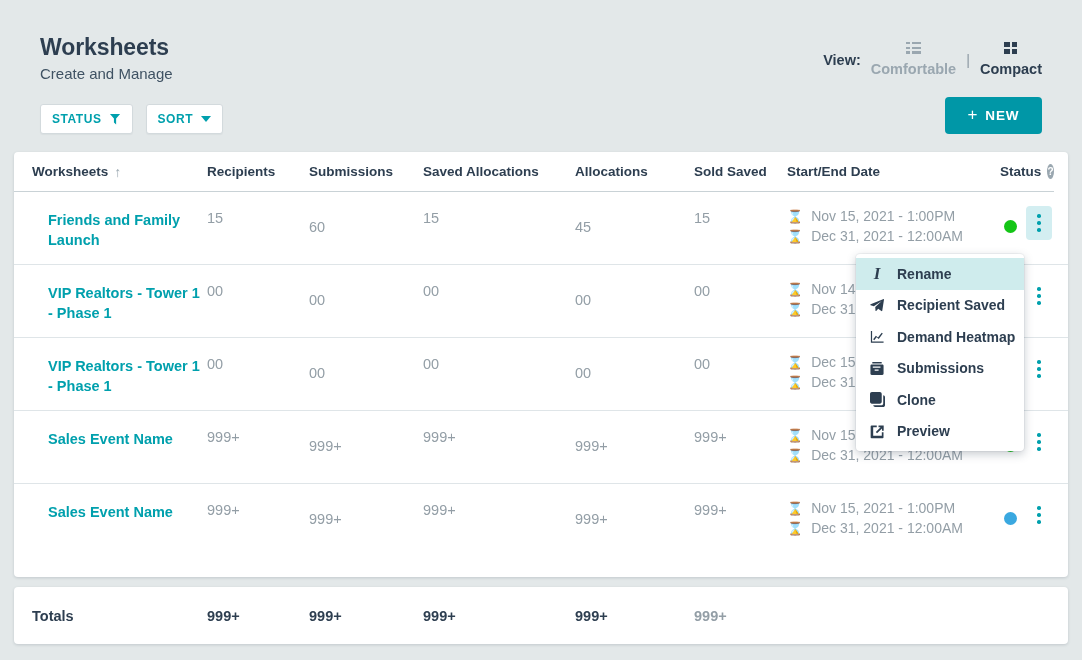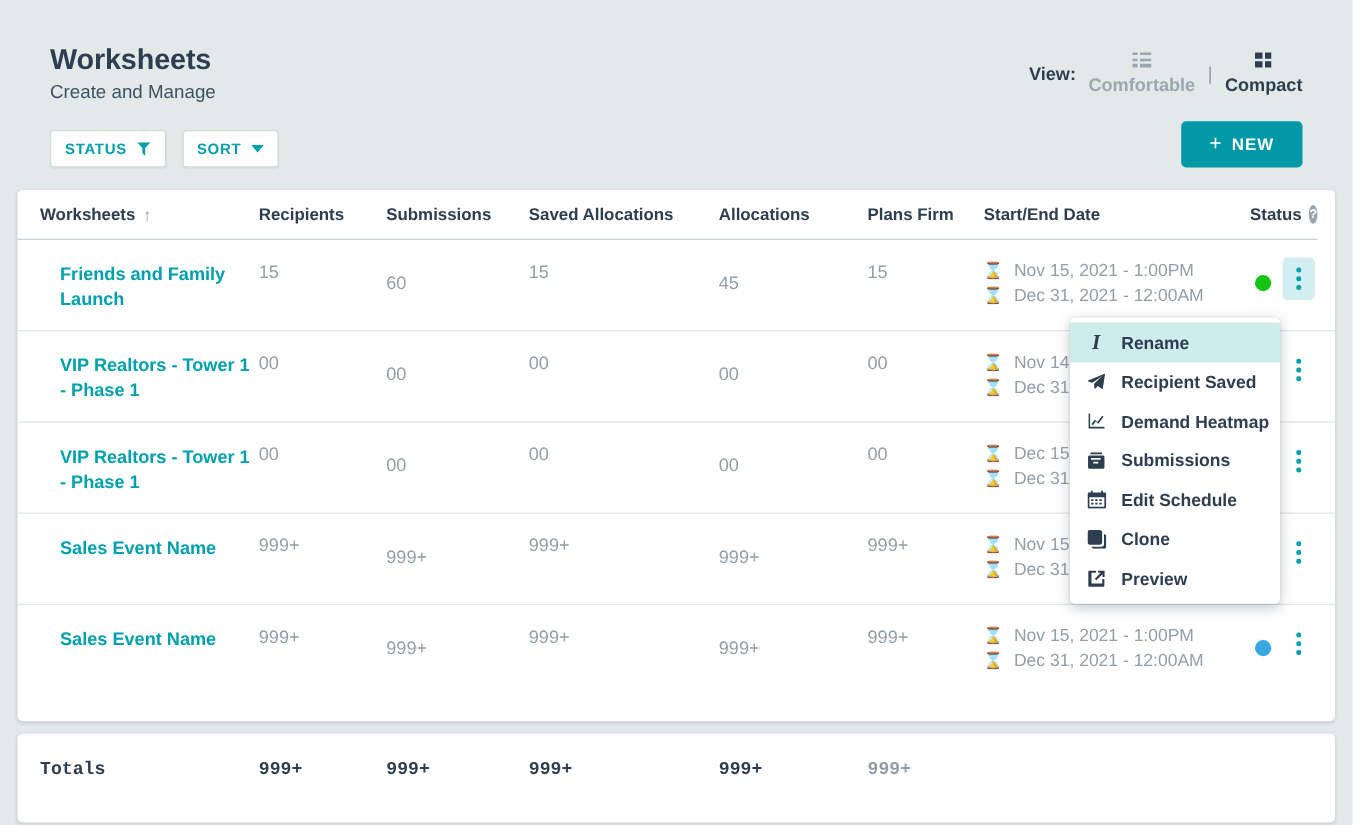--- a/index.html
+++ b/index.html
@@ -151,25 +151,24 @@
     border-radius: 4px;
     box-shadow: 0 1px 3px rgba(45,62,80,.18);
   }
   .card.main { height: 425px; }
 
   .totals-card {
     position: absolute;
     left: 14px;
     top: 587px;
     width: 1054px;
-    height: 71px;
+    height: 57px;
     background: #ffffff;
     border-radius: 4px;
     box-shadow: 0 1px 3px rgba(45,62,80,.18);
-    font-family: Liberation Mono, monospace;
   }
 
   
   .grid {
     display: grid;
     grid-template-columns:
       175px   
       102px   
       114px   
       152px   
@@ -405,21 +404,21 @@
 
   <div class="grid thead">
     <div>
       <span>Worksheets</span>
       <span class="sort-arrow">↑</span>
     </div>
     <div>Recipients</div>
     <div>Submissions</div>
     <div>Saved Allocations</div>
     <div>Allocations</div>
-    <div>Plans Firm</div>
+    <div>Sold Saved</div>
     <div>Start/End Date</div>
     <div class="th-status">
       <span>Status</span>
       <span class="help-ico">?</span>
     </div>
   </div>
 
   <div id="rows-host">
       <div class="grid trow">
         <div class="cell-name">Friends and Family Launch</div>
@@ -594,28 +593,20 @@
       <span class="menu-icon">
         <svg width="16" height="15" viewBox="0 0 16 16" fill="currentColor">
           <path d="M3 1h10v1.6H3V1zm-.7 2.6h11.4c.7 0 1.3.6 1.3 1.3v8.8c0 .7-.6 1.3-1.3 1.3H2.3c-.7 0-1.3-.6-1.3-1.3V4.9c0-.7.6-1.3 1.3-1.3zm1.2 2.2v1.5h8.2V5.8H3.5zm2 3.2v1.4h4.2V9H5.5z"></path>
         </svg>
       </span>
       <span>Submissions</span>
     </div>
     <div class="menu-item">
       <span class="menu-icon">
         <svg width="15" height="15" viewBox="0 0 16 16" fill="currentColor">
-          <path d="M4.4.6v1.5h7.2V.6h1.6v1.5h1.5c.7 0 1.3.6 1.3 1.3v11c0 .7-.6 1.3-1.3 1.3H1.3C.6 15.7 0 15.1 0 14.4v-11c0-.7.6-1.3 1.3-1.3h1.5V.6h1.6zM1.6 6.2v8.1h12.8V6.2H1.6zm1.5 1.6h2v1.6h-2V7.8zm3.5 0h2v1.6h-2V7.8zm3.5 0h2v1.6h-2V7.8zM3.1 10.8h2v1.6h-2v-1.6zm3.5 0h2v1.6h-2v-1.6zm3.5 0h2v1.6h-2v-1.6z"></path>
-        </svg>
-      </span>
-      <span>Edit Schedule</span>
-    </div>
-    <div class="menu-item">
-      <span class="menu-icon">
-        <svg width="15" height="15" viewBox="0 0 16 16" fill="currentColor">
           <path d="M2 0h8.5c1.1 0 2 .9 2 2v8.5c0 1.1-.9 2-2 2H2c-1.1 0-2-.9-2-2V2C0 .9.9 0 2 0zm12.1 3.4c1 .1 1.9 1 1.9 2V14c0 1.1-.9 2-2 2H5.5c-1 0-1.9-.8-2-1.8h8.6c1.1 0 2-.9 2-2V3.4z"></path>
         </svg>
       </span>
       <span>Clone</span>
     </div>
     <div class="menu-item">
       <span class="menu-icon">
         <svg width="15" height="15" viewBox="0 0 16 16" fill="currentColor">
           <path d="M1.6 1.6h5.6v1.8H3.4v9.2h9.2V8.8h1.8v5.6c0 .5-.4.9-.9.9H1.6c-.5 0-.9-.4-.9-.9V2.5c0-.5.4-.9.9-.9zm7.5 0h5.5v5.5h-1.8V4.7L7.5 9.8 6.2 8.5l5.1-5.1H9.1V1.6z"></path>
         </svg>

